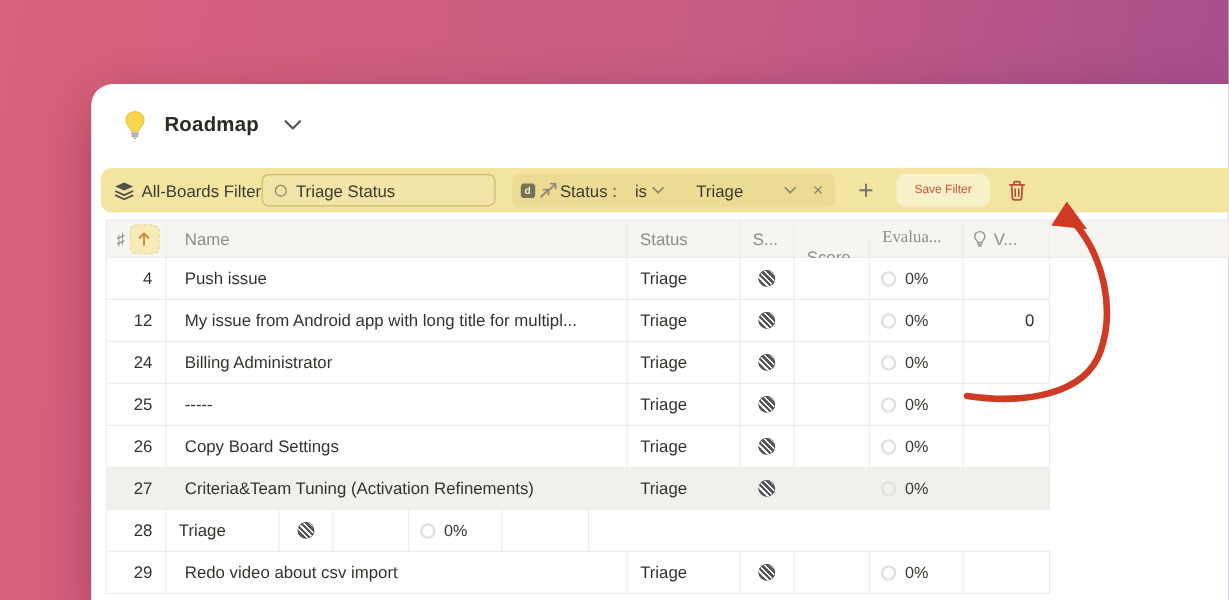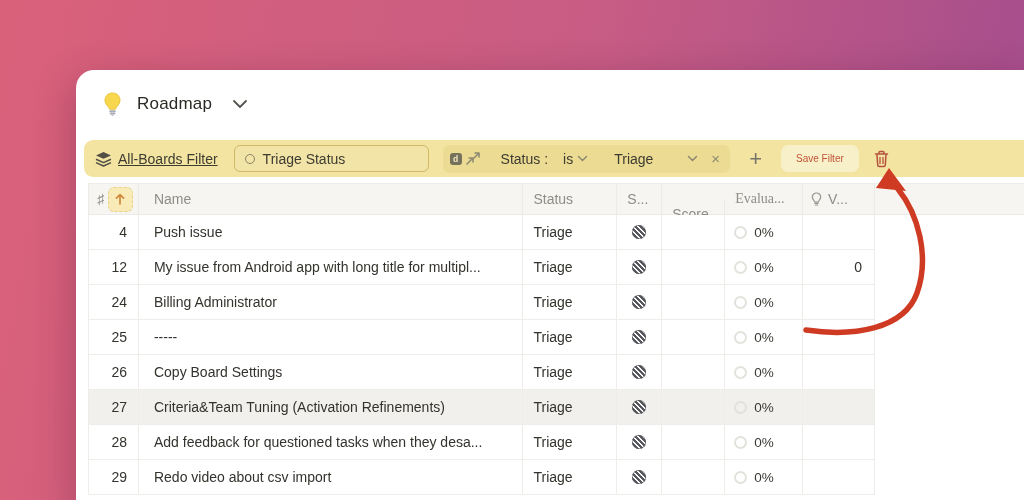--- a/index.html
+++ b/index.html
@@ -12,46 +12,46 @@
 
   .window {
     position:absolute; left:76px; top:70px; right:0; height:440px;
     background:#FFFFFF; border-top-left-radius:18px;
     box-shadow:0 12px 42px rgba(60,10,40,.30);
   }
 
   
   .titlebar { position:absolute; left:28px; top:18px; height:32px; display:flex; align-items:center; }
   .bulb-big { width:17px; height:24px; margin-right:16px; }
-  .title { font-size:17px; font-weight:400; color:#2B2A25; letter-spacing:.2px; }
+  .title { font-size:17px; font-weight:700; color:#2B2A25; letter-spacing:.2px; }
   .title-chevron { margin-left:20px; cursor:pointer; }
 
   
   .filterbar {
     position:absolute; left:8px; right:0; top:70px; height:37px;
     background:var(--bar-yellow,#F3E4A2);
     border-top-left-radius:9px; border-bottom-left-radius:9px;
     display:flex; align-items:center; font-size:14px; color:#3D3C31;
   }
   .layers-icon { margin-left:11px; width:17px; height:16px; }
-  .allboards-label { margin-left:6px; white-space:nowrap; cursor:pointer;text-decoration:underline; }
+  .allboards-label { margin-left:6px; white-space:nowrap; cursor:pointer; }
   .chip {
-    margin-left:16px; height:27px; min-width:195px;
+    margin-left:0; height:27px; min-width:195px;
     background:#F2E3A6; border:1px solid var(--chip-border,#CEB968);
     border-radius:6px; display:flex; align-items:center; padding:0 10px; cursor:pointer;
   }
   .chip-circle { width:10px; height:10px; border:1.6px solid #8A8569; border-radius:50%; margin-right:8px; flex:none; }
   .cond-pill {
     margin-left:14px; height:28px; background:var(--pill-yellow,#ECDB92);
     border-radius:6px; display:flex; align-items:center; padding:0 10px 0 7px;
   }
   .badge-icon { width:12px; height:12px; border-radius:3px; background:#75715A; color:#F4EBC4;
     font-size:8.5px; font-weight:700; display:flex; align-items:center; justify-content:center; }
   .push-icon { margin-left:4px; width:14px; height:13px; }
-  .cond-field { margin-left:21px; white-space:nowrap; cursor:pointer; }
+  .cond-field { margin-left:3px; white-space:nowrap; cursor:pointer; }
   .cond-op { margin-left:15px; display:flex; align-items:center; gap:4px; cursor:pointer; }
   .cond-value { margin-left:26px; white-space:nowrap; cursor:pointer; }
   .chev { width:11px; height:7px; }
   .pill-chev { margin-left:34px; cursor:pointer; }
   .pill-close { margin-left:13px; font-size:15px; color:#8D8A72; cursor:pointer; line-height:1; }
   .add-btn { margin-left:17px; font-size:22px; font-weight:300; color:#76756B; cursor:pointer; line-height:1; padding:0 2px; }
   .save-btn {
     margin-left:17px; height:27px; padding:0 15px; background:#F8F0C9; border:none; border-radius:7px;
     color:var(--accent-red,#C2553A); font-size:10px; font-family:inherit; cursor:pointer;
   }
@@ -280,21 +280,20 @@
     <div class="c c-score"></div>
     <div class="c c-eval">
             <span class="ring"></span>
             <span class="pct">0%</span>
           </div>
     <div class="c c-value"></div>
   </div>
 
   <div class="trow">
     <div class="c c-id">28</div>
-    <div class="c c-name">Add feedback for questioned tasks when they desa...</div>
     <div class="c c-status">Triage</div>
     <div class="c c-state">
             <span class="stripe-circle"></span>
           </div>
     <div class="c c-score"></div>
     <div class="c c-eval">
             <span class="ring"></span>
             <span class="pct">0%</span>
           </div>
     <div class="c c-value"></div>

